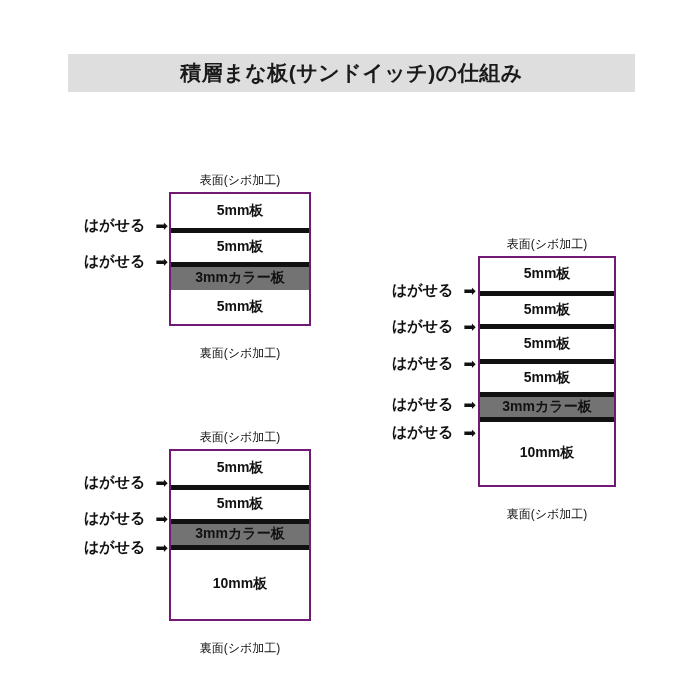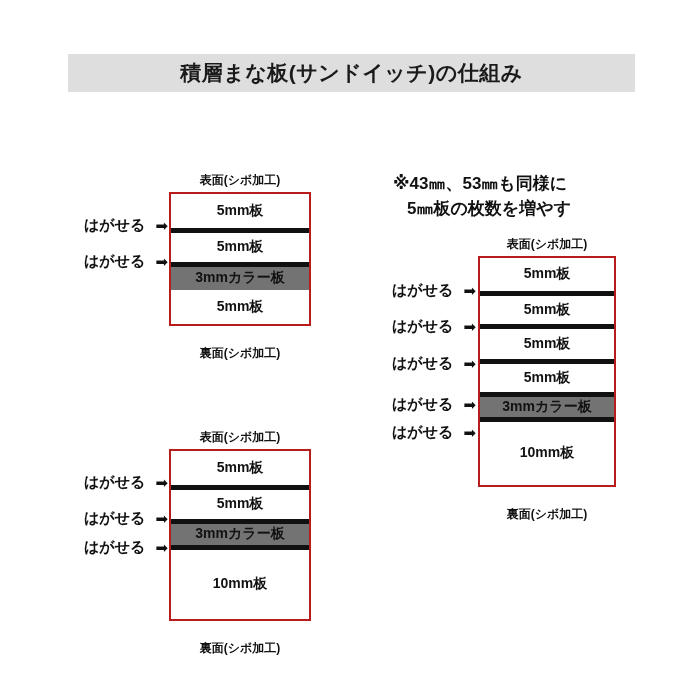--- a/index.html
+++ b/index.html
@@ -69,31 +69,31 @@
     white-space: nowrap;
   }
   .note-line-2 { padding-left: 14px; }
 
   
   .stack {
     position: absolute;
   }
   .face-label {
     font-size: 12px;
-    font-weight: bold;
+    font-weight: normal;
     color: #111111;
     text-align: center;
     white-space: nowrap;
     line-height: 1.4;
   }
   .face-top { margin-bottom: 3px; }
   .face-bottom { margin-top: 19px; }
 
   .stack-box {
-    border: 2px solid #b91c1c;
+    border: 2px solid #701a75;
     background: #ffffff;
     box-sizing: border-box;
     position: relative;
   }
   .layer {
     display: flex;
     align-items: center;
     justify-content: center;
     box-sizing: border-box;
     background: #ffffff;
@@ -199,24 +199,20 @@
   <div class="peel-callout" style="left:84px; top:514px;">
     <span class="peel-text">はがせる</span>
     <span class="peel-arrow">➡</span>
   </div>
   <div class="peel-callout" style="left:84px; top:543px;">
     <span class="peel-text">はがせる</span>
     <span class="peel-arrow">➡</span>
   </div>
 
 
-  <div class="note">
-    <div class="note-line-1">※43㎜、53㎜も同様に</div>
-    <div class="note-line-2">5㎜板の枚数を増やす</div>
-  </div>
 
   <div class="stack" id="stack-33" style="left:478px; top:232px; width:138px;">
     <div class="face-label face-top">表面(シボ加工)</div>
     <div class="stack-box">
       <div class="layer" style="height:33px;">
         <span class="layer-label">5mm板</span>
       </div>
       <div class="layer sep-top" style="height:33px;">
         <span class="layer-label">5mm板</span>
       </div>

